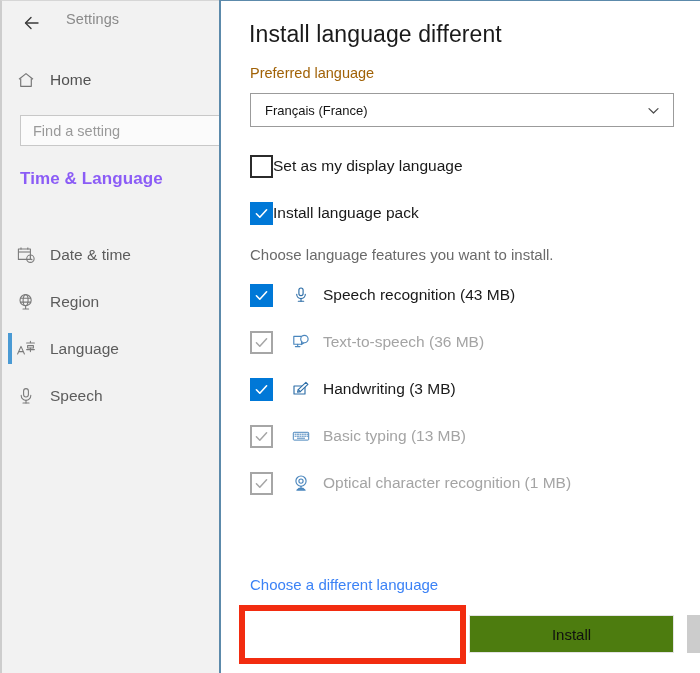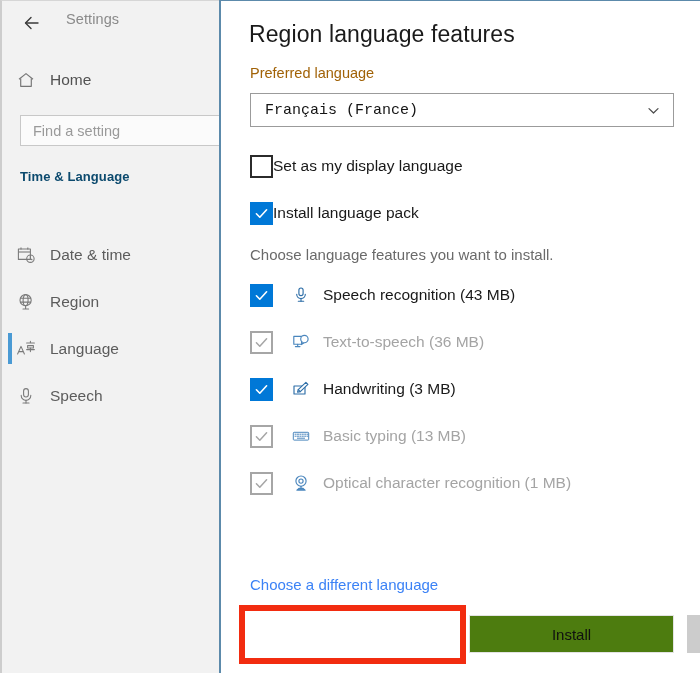--- a/index.html
+++ b/index.html
@@ -85,23 +85,23 @@
     color: #767676;
     padding-left: 12px;
     width: 100%;
   }
   #search-input::placeholder { color: #9a9a9a; opacity: 1; }
 
   
   #category-title {
     position: absolute;
     left: 18px; top: 168px;
-    font-size: 13px;
+    font-size: 17px;
     font-weight: bold;
-    color: #0c4a6e;
+    color: #8b5cf6;
     letter-spacing: .1px;
   }
 
   
   #nav-list {
     position: absolute;
     left: 0; top: 230px;
     width: 222px;
   }
   .nav-item {
@@ -158,21 +158,21 @@
     position: absolute;
     left: 29px; top: 92px;
     width: 424px; height: 34px;
     border: 1px solid #9b9b9b;
     background: #ffffff;
     display: flex; align-items: center;
     justify-content: space-between;
     padding: 0 12px 0 14px;
   }
   #lang-select .sel-value {
-    font-size: 15px; color: #141414; font-family: Liberation Mono, monospace;
+    font-size: 13px; color: #141414;
   }
   #lang-select .sel-chevron { color: #4c4c4c; display: flex; }
 
   
   .cbrow {
     position: absolute;
     left: 29px;
     display: flex;
     align-items: center;
     height: 26px;
@@ -352,21 +352,21 @@
           </svg>
         </span>
         <span class="nav-label">Speech</span>
       </div>
 
     </div>
   </div>
 
   <div id="dialog">
 
-    <div id="dialog-title">Region language features</div>
+    <div id="dialog-title">Install language different</div>
 
     <div id="pref-label">Preferred language</div>
 
     <div id="lang-select">
       <span class="sel-value">Français (France)</span>
       <span class="sel-chevron">
         <svg width="15" height="15" viewBox="0 0 15 15" fill="none" stroke="currentColor" stroke-width="1.25" stroke-linecap="round" stroke-linejoin="round">
           <path d="M3 5.6 L7.5 10 L12 5.6"></path>
         </svg>
       </span>

